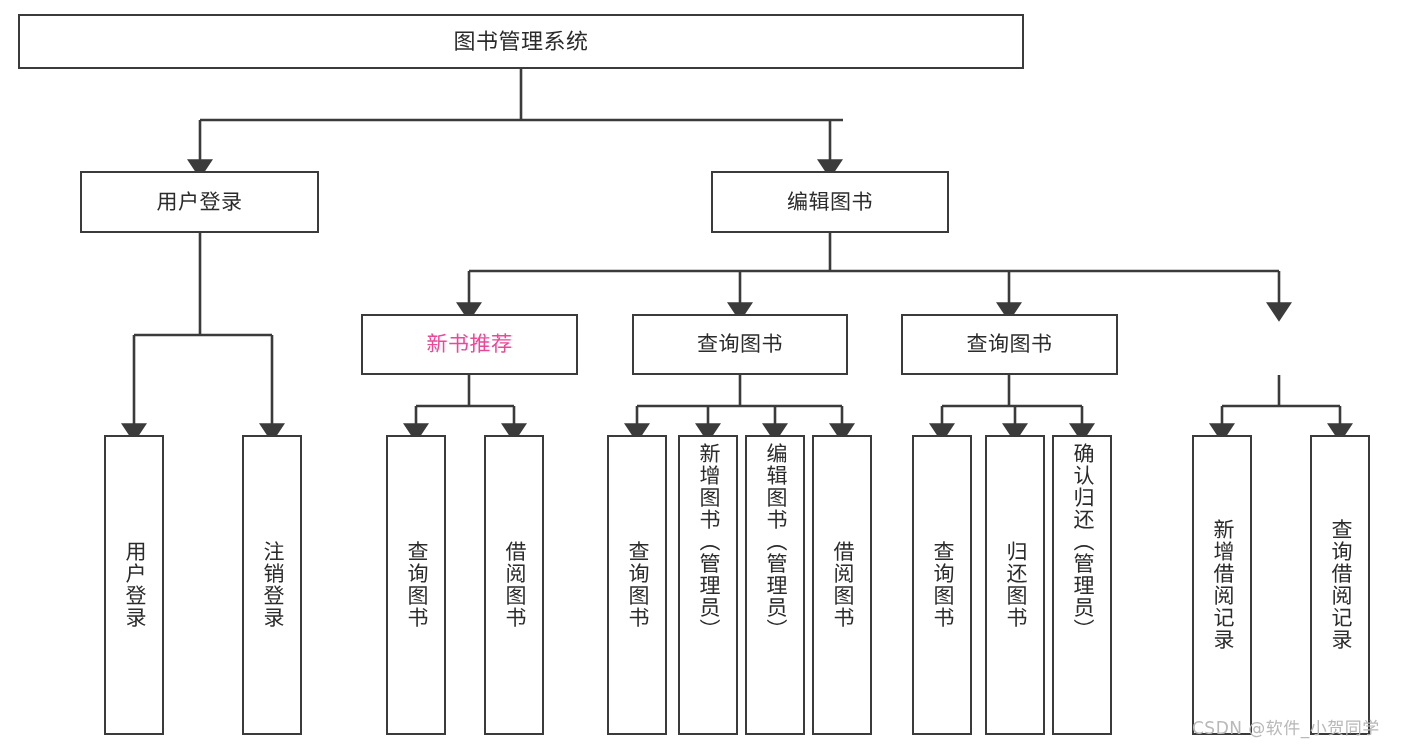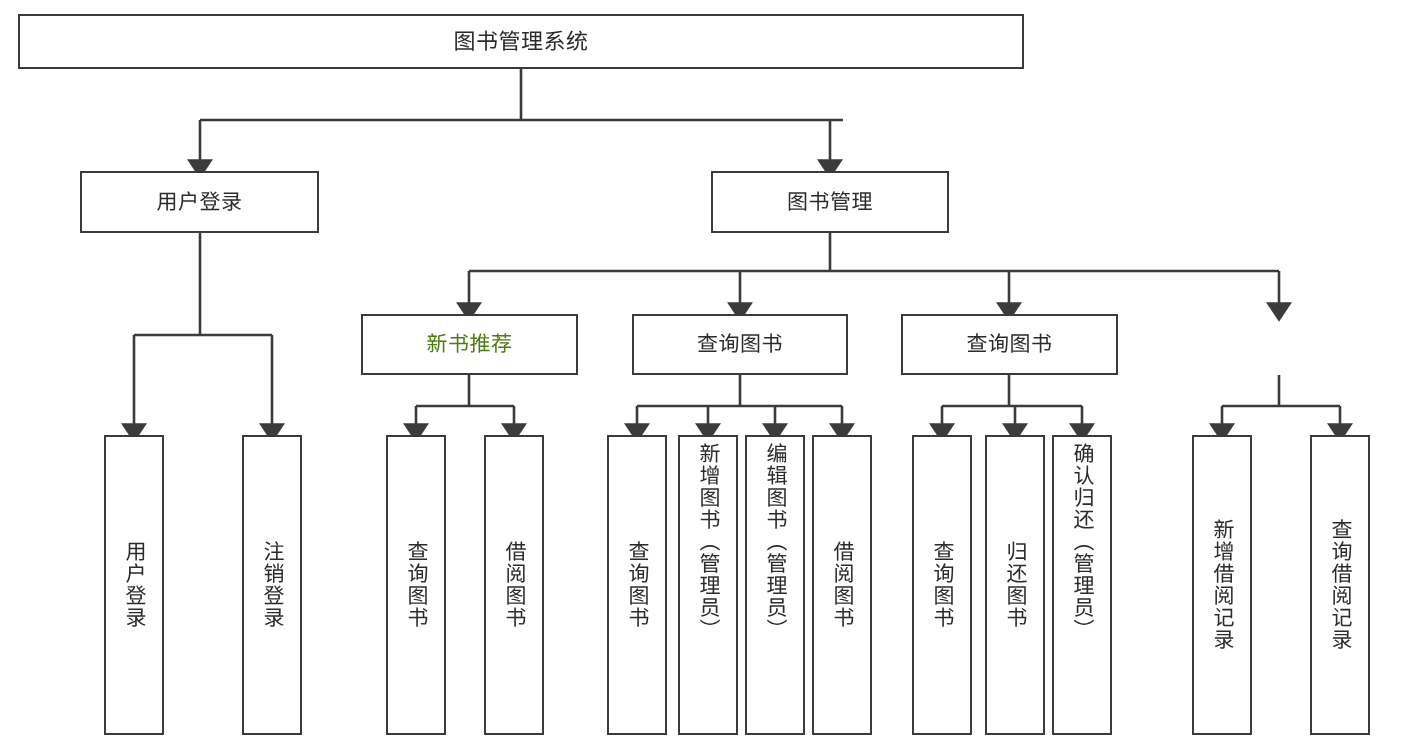--- a/index.html
+++ b/index.html
@@ -131,24 +131,24 @@
   </svg>
 
   <div class="node root horizontal" style="left: 18px; top: 14px; width: 1006px; height: 55px; border-color: rgb(59, 59, 59); background: rgb(255, 255, 255); color: rgb(43, 43, 43);">
     <span class="node-label">图书管理系统</span>
   </div>
 
   <div class="node horizontal" style="left: 80px; top: 171px; width: 239px; height: 62px; border-color: rgb(59, 59, 59); background: rgb(255, 255, 255); color: rgb(43, 43, 43);">
     <span class="node-label">用户登录</span>
   </div>
   <div class="node horizontal" style="left: 711px; top: 171px; width: 238px; height: 62px; border-color: rgb(59, 59, 59); background: rgb(255, 255, 255); color: rgb(43, 43, 43);">
-    <span class="node-label">图书管理</span>
+    <span class="node-label">编辑图书</span>
   </div>
 
-  <div class="node horizontal" style="left: 361px; top: 314px; width: 217px; height: 61px; border-color: rgb(59, 59, 59); background: rgb(255, 255, 255); color: #4d7c0f;">
+  <div class="node horizontal" style="left: 361px; top: 314px; width: 217px; height: 61px; border-color: rgb(59, 59, 59); background: rgb(255, 255, 255); color: #ec4899;">
     <span class="node-label">新书推荐</span>
   </div>
   <div class="node horizontal" style="left: 632px; top: 314px; width: 216px; height: 61px; border-color: rgb(59, 59, 59); background: rgb(255, 255, 255); color: rgb(43, 43, 43);">
     <span class="node-label">查询图书</span>
   </div>
   <div class="node horizontal" style="left: 901px; top: 314px; width: 217px; height: 61px; border-color: rgb(59, 59, 59); background: rgb(255, 255, 255); color: rgb(43, 43, 43);">
     <span class="node-label">查询图书</span>
   </div>
 
   <div class="node vertical centered" style="left: 104px; top: 435px; width: 60px; height: 300px; border-color: rgb(59, 59, 59); background: rgb(255, 255, 255); color: rgb(43, 43, 43);">
@@ -184,14 +184,15 @@
   <div class="node vertical" style="left: 1052px; top: 435px; width: 60px; height: 300px; border-color: rgb(59, 59, 59); background: rgb(255, 255, 255); color: rgb(43, 43, 43);">
     <span class="node-label">确认归还（管理员）</span>
   </div>
   <div class="node vertical centered" style="left: 1192px; top: 435px; width: 60px; height: 300px; border-color: rgb(59, 59, 59); background: rgb(255, 255, 255); color: rgb(43, 43, 43);">
     <span class="node-label">新增借阅记录</span>
   </div>
   <div class="node vertical centered" style="left: 1310px; top: 435px; width: 60px; height: 300px; border-color: rgb(59, 59, 59); background: rgb(255, 255, 255); color: rgb(43, 43, 43);">
     <span class="node-label">查询借阅记录</span>
   </div>
 
+  <div id="watermark" style="left: 1192px; top: 714px; color: rgb(185, 185, 185);">CSDN @软件_小贺同学</div>
 
 </div>
 
 </body></html>

